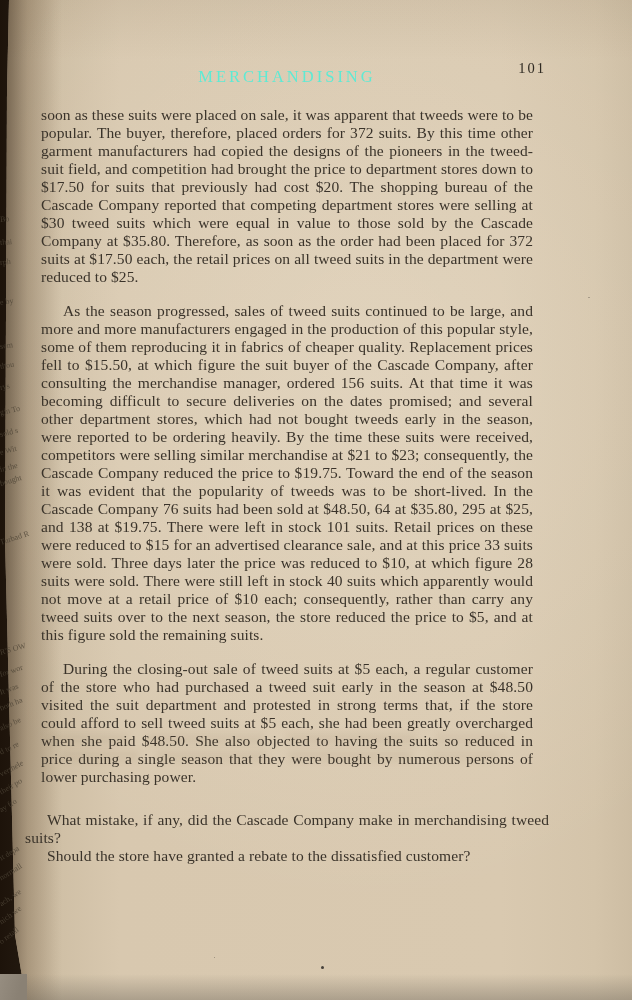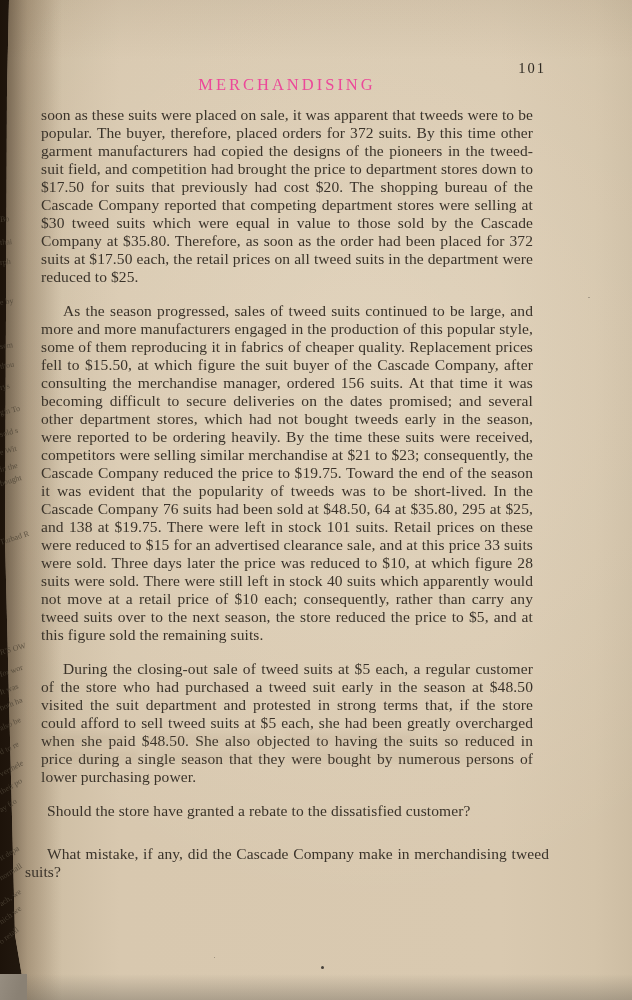--- a/index.html
+++ b/index.html
@@ -29,21 +29,21 @@
     pointer-events:none;
   }
   .corner-gray{
     position:absolute;left:0;bottom:0;width:27px;height:26px;
     background:linear-gradient(105deg,#968d80,#8a8174 70%);
   }
   
   .header{position:absolute;left:25px;top:59px;width:524px;height:22px;}
   .running-title{
     position:absolute;left:0;right:0;text-align:center;
-    font-size:16.5px;letter-spacing:3px;color:#ec4899;font-weight:normal;margin:16px;
+    font-size:16.5px;letter-spacing:3px;color:#5eead4;font-weight:normal;margin:8px;
   }
   .pagenum{
     position:absolute;right:3px;top:1px;font-size:14.5px;letter-spacing:2px;color:#2f2a22;
   }
   
   .textcol{
     position:absolute;left:25px;top:90px;width:524px;
     color:#3a332a;font-size:15.5px;line-height:18px;
     text-align:justify;letter-spacing:0.1px;
   }
@@ -114,22 +114,22 @@
 
   <div class="header">
     <h1 class="running-title">MERCHANDISING</h1>
     <span class="pagenum">101</span>
   </div>
 
   <div class="textcol">
     <p class="para first">soon as these suits were placed on sale, it was apparent that tweeds were to be popular. The buyer, therefore, placed orders for 372 suits. By this time other garment manufacturers had copied the designs of the pioneers in the tweed-suit field, and competition had brought the price to department stores down to $17.50 for suits that previously had cost $20. The shopping bureau of the Cascade Company reported that competing department stores were selling at $30 tweed suits which were equal in value to those sold by the Cascade Company at $35.80. Therefore, as soon as the order had been placed for 372 suits at $17.50 each, the retail prices on all tweed suits in the department were reduced to $25.</p>
     <p class="para">As the season progressed, sales of tweed suits continued to be large, and more and more manufacturers engaged in the production of this popular style, some of them reproducing it in fabrics of cheaper quality. Replacement prices fell to $15.50, at which figure the suit buyer of the Cascade Company, after consulting the merchandise manager, ordered 156 suits. At that time it was becoming difficult to secure deliveries on the dates promised; and several other department stores, which had not bought tweeds early in the season, were reported to be ordering heavily. By the time these suits were received, competitors were selling similar merchandise at $21 to $23; consequently, the Cascade Company reduced the price to $19.75. Toward the end of the season it was evident that the popularity of tweeds was to be short-lived. In the Cascade Company 76 suits had been sold at $48.50, 64 at $35.80, 295 at $25, and 138 at $19.75. There were left in stock 101 suits. Retail prices on these were reduced to $15 for an advertised clearance sale, and at this price 33 suits were sold. Three days later the price was reduced to $10, at which figure 28 suits were sold. There were still left in stock 40 suits which apparently would not move at a retail price of $10 each; consequently, rather than carry any tweed suits over to the next season, the store reduced the price to $5, and at this figure sold the remaining suits.</p>
     <p class="para">During the closing-out sale of tweed suits at $5 each, a regular customer of the store who had purchased a tweed suit early in the season at $48.50 visited the suit department and protested in strong terms that, if the store could afford to sell tweed suits at $5 each, she had been greatly overcharged when she paid $48.50. She also objected to having the suits so reduced in price during a single season that they were bought by numerous persons of lower purchasing power.</p>
+    <p class="q gap">What mistake, if any, did the Cascade Company make in merchandising tweed suits?</p>
     <p class="q">Should the store have granted a rebate to the dissatisfied customer?</p>
-    <p class="q gap">What mistake, if any, did the Cascade Company make in merchandising tweed suits?</p>
   </div>
 
   <div class="ghost" style="left:45px;top:733px;width:465px"></div>
   <div class="ghost" style="left:60px;top:750px;width:440px"></div>
 
 
   <div class="speck" style="left:321px;top:966px;width:3px;height:3px"></div>
   <div class="speck" style="left:214px;top:957px;width:1px;height:1px;opacity:.5"></div>
   <div class="speck" style="left:588px;top:297px;width:2px;height:1px;opacity:.45"></div>
 

